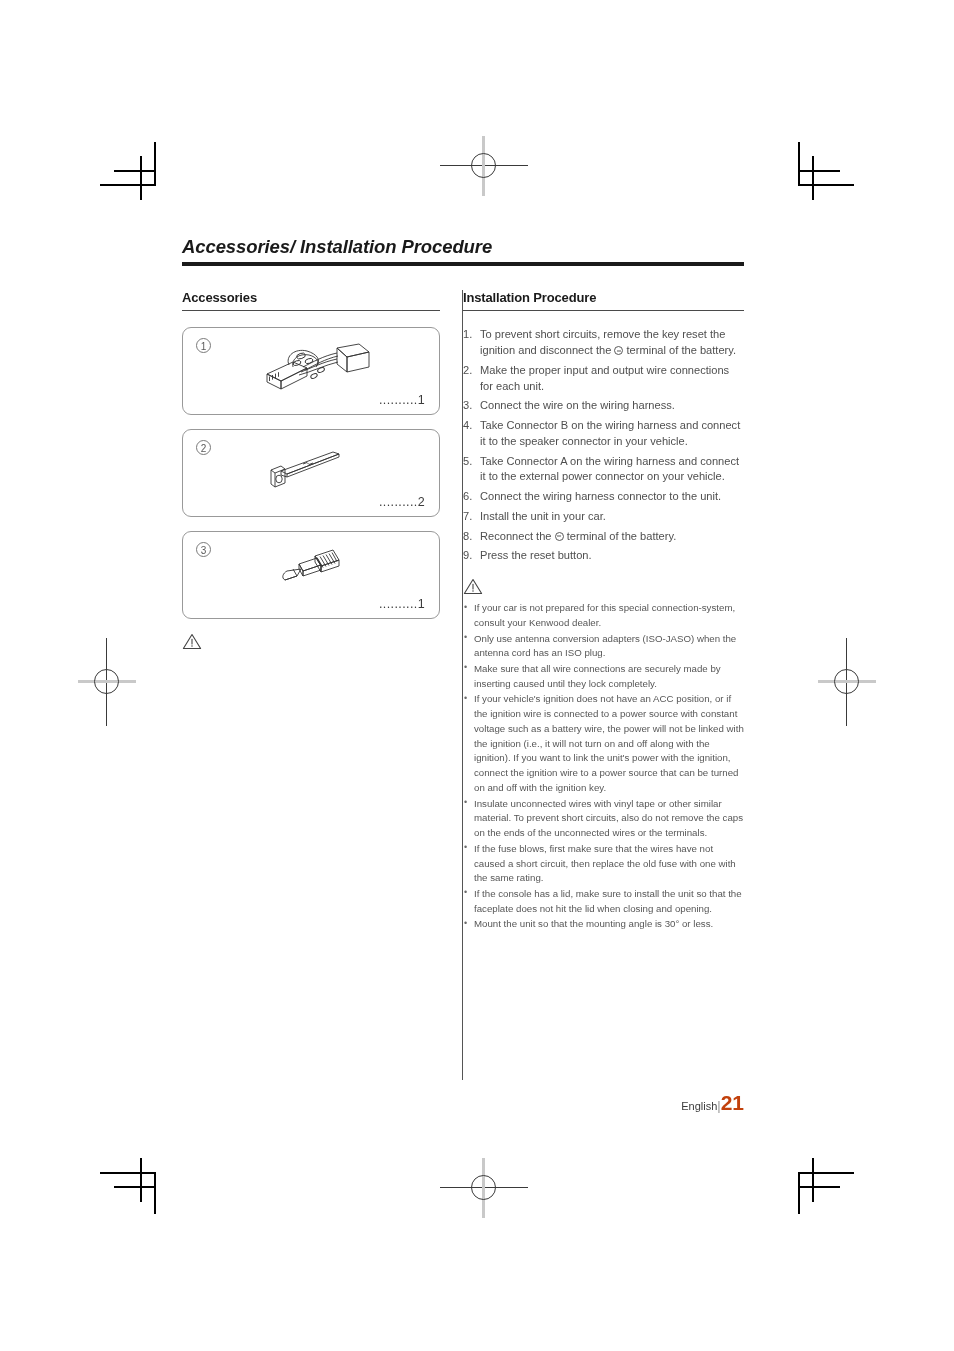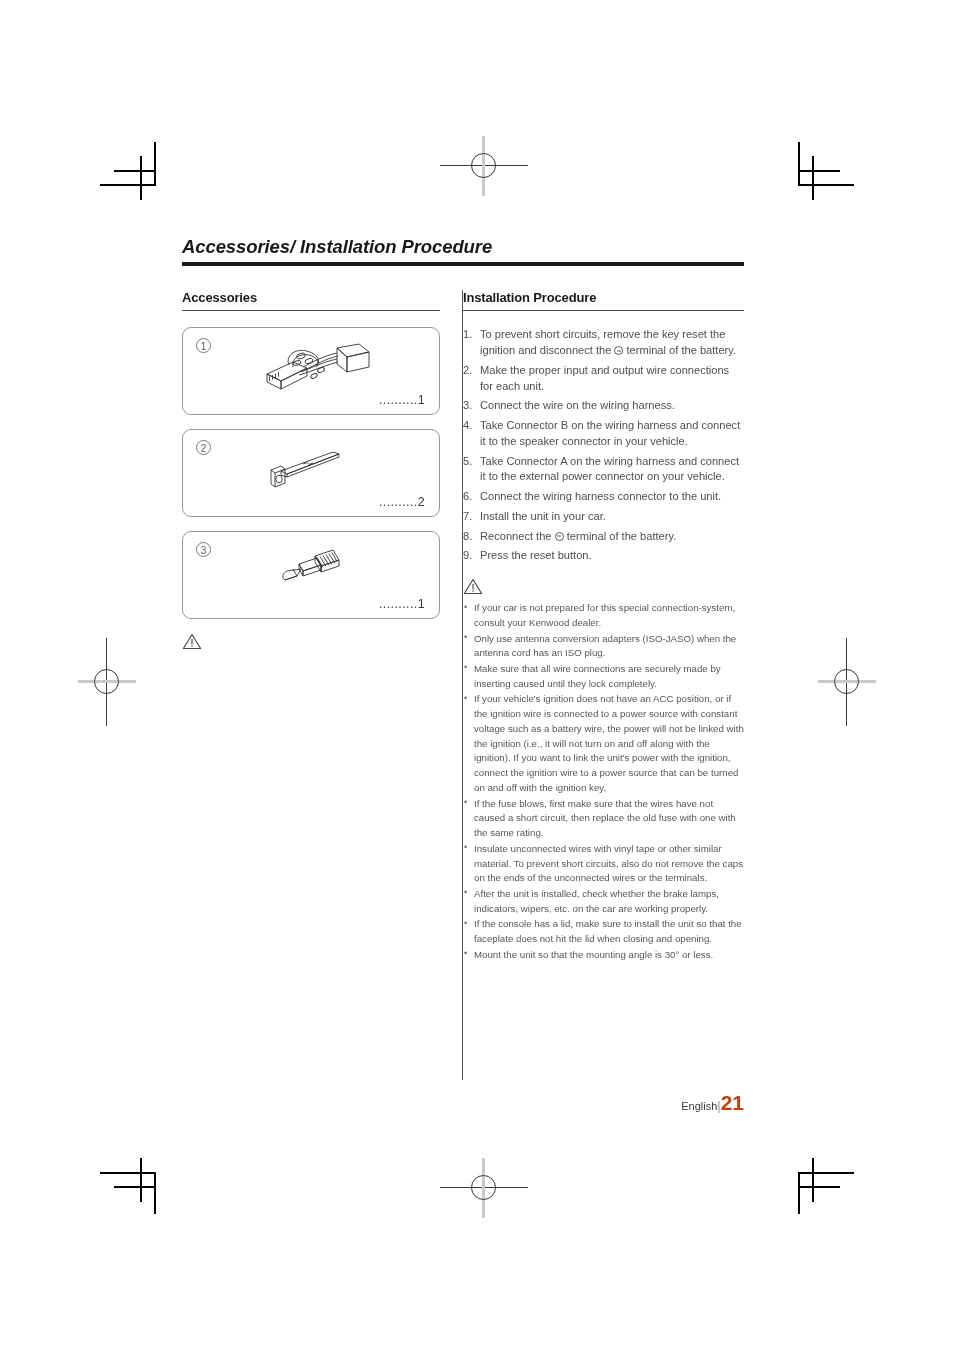--- a/index.html
+++ b/index.html
@@ -407,23 +407,22 @@
             <path d="M10 1.5 L18.6 15.5 L1.4 15.5 Z" fill="none" stroke="#444" stroke-width="1.1" stroke-linejoin="round"></path>
             <path d="M10 6.4 L10 11" stroke="#444" stroke-width="1.1" stroke-linecap="round"></path>
             <circle cx="10" cy="13.1" r="0.75" fill="#444"></circle>
           </svg>
         </div>
         <ul class="bullets wide">
           <li>If your car is not prepared for this special connection-system, consult your Kenwood dealer.</li>
           <li>Only use antenna conversion adapters (ISO-JASO) when the antenna cord has an ISO plug.</li>
           <li>Make sure that all wire connections are securely made by inserting caused until they lock completely.</li>
           <li>If your vehicle's ignition does not have an ACC position, or if the ignition wire is connected to a power source with constant voltage such as a battery wire, the power will not be linked with the ignition (i.e., it will not turn on and off along with the ignition). If you want to link the unit's power with the ignition, connect the ignition wire to a power source that can be turned on and off with the ignition key.</li>
+          <li>Insulate unconnected wires with vinyl tape or other similar material. To prevent short circuits, also do not remove the caps on the ends of the unconnected wires or the terminals.</li>
           <li>If the fuse blows, first make sure that the wires have not caused a short circuit, then replace the old fuse with one with the same rating.</li>
-          <li>Insulate unconnected wires with vinyl tape or other similar material. To prevent short circuits, also do not remove the caps on the ends of the unconnected wires or the terminals.</li>
-          <li>After the unit is installed, check whether the brake lamps, indicators, wipers, etc. on the car are working properly.</li>
           <li>If the console has a lid, make sure to install the unit so that the faceplate does not hit the lid when closing and opening.</li>
           <li>Mount the unit so that the mounting angle is 30° or less.</li>
         </ul>
       </div>
     </div>
   </div>
 
   <div class="footer">
     <span class="lang">English</span>
     <span class="bar">|</span>

